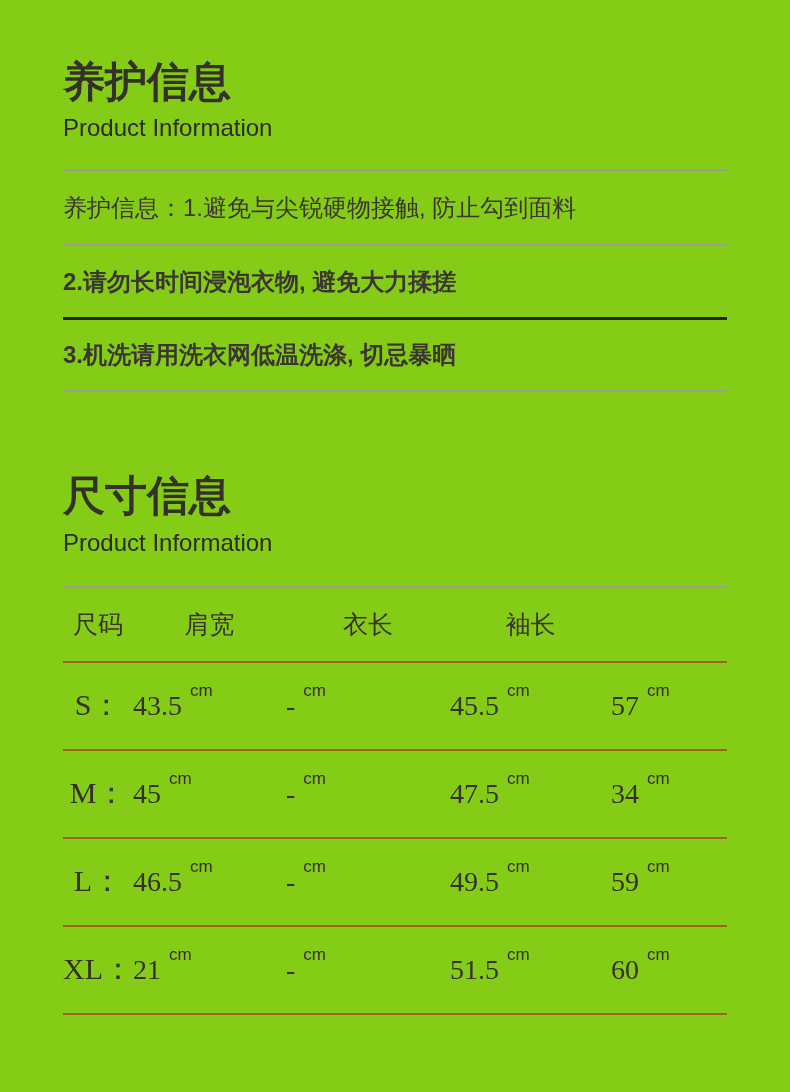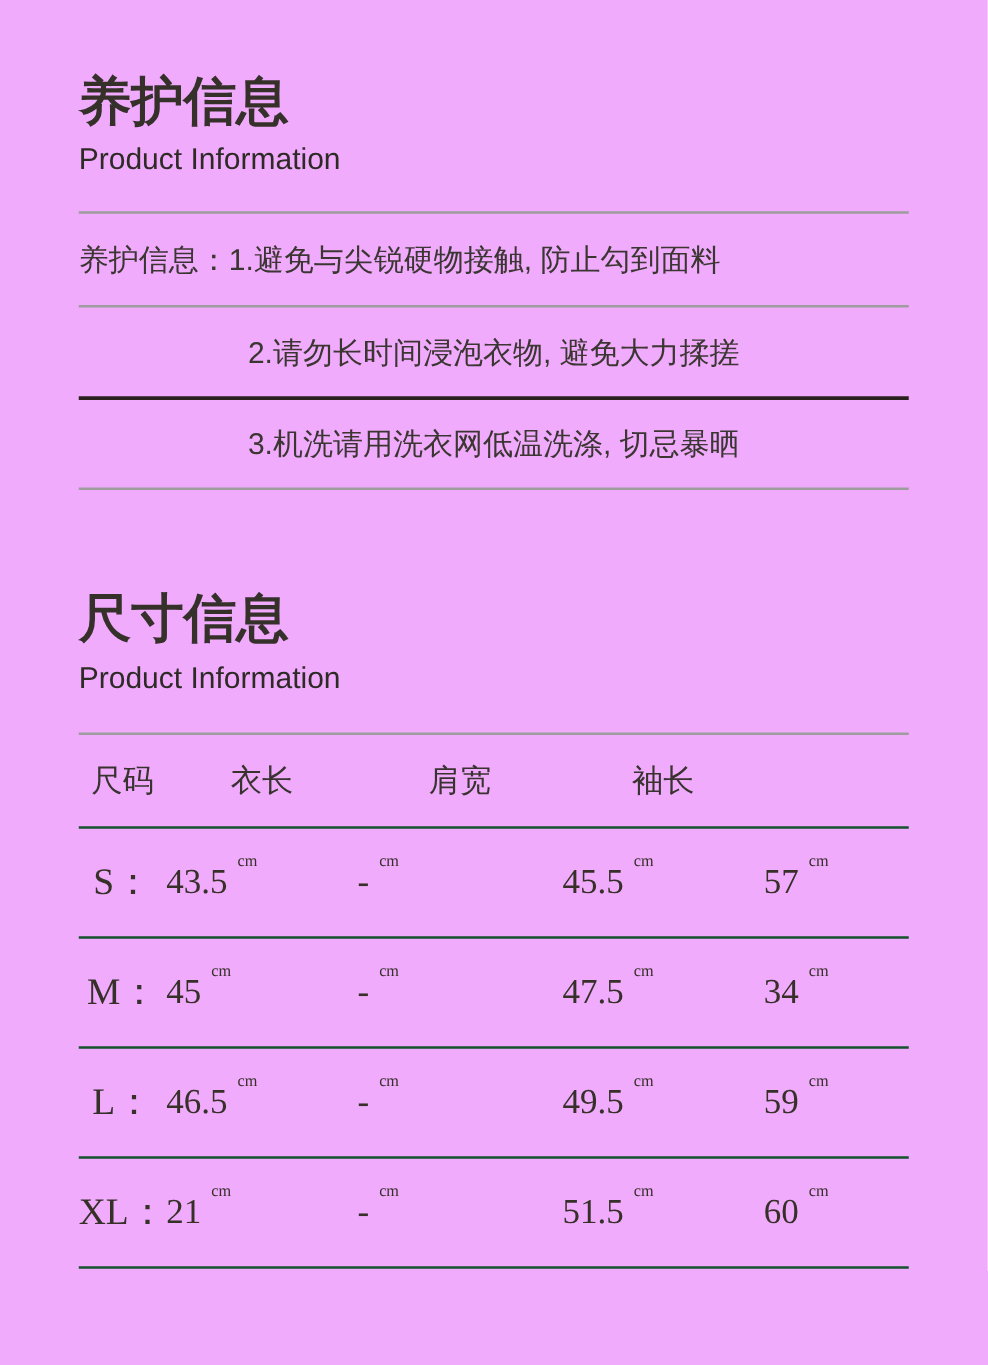--- a/index.html
+++ b/index.html
@@ -6,21 +6,21 @@
   html, body { background: #ffffff; }
   body {
     width: 790px; height: 1092px;
     font-family: "Liberation Sans", "DejaVu Sans", sans-serif;
     color: #3b3632;
     overflow: hidden;
   }
   .page {
     width: 790px; height: 1092px;
     padding: 58px 0 0 63px;
-    background: #f0abfc;
+    background: #84cc16;
     position: relative;
   }
   .content { width: 664px; }
 
   
   .sec-title {
     font-family: "Liberation Serif", "DejaVu Serif", serif;
     font-weight: 700;
     font-size: 42px;
     line-height: 1.15;
@@ -43,38 +43,38 @@
   }
   .care-row {
     display: flex;
     align-items: center;
     height: 75px;
     border-bottom: 2px solid #9d9d9d;
     font-size: 24px;
     color: #3b3632;
     white-space: nowrap;
   }
-  .care-row.centered { justify-content: center; }
+  .care-row.centered { justify-content: flex-start; font-weight: bold; }
   .care-row.thick { border-bottom: 3px solid #2a211f; height: 74px; }
   .care-row:last-child { height: 72px; }
   .care-label { color: #3b3632; }
 
   
   .size-section { margin-top: 80px; }
   .size-table {
     width: 664px;
     margin-top: 28px;
     border-top: 2px solid #9d9d9d;
   }
   .size-row {
     display: grid;
     grid-template-columns: 70px 153px 164px 161px 164px;
     align-items: center;
     height: 88px;
-    border-bottom: 2px solid #14532d;
+    border-bottom: 2px solid #a16207;
   }
   .size-row.header-row { height: 75px; }
   .hcell {
     text-align: center;
     font-size: 25px;
     color: #38332f;
     white-space: nowrap;
   }
   .size-label {
     font-family: "Liberation Serif", "DejaVu Serif", serif;
@@ -86,22 +86,22 @@
   .cell {
     position: relative;
     text-align: left;
     font-family: "Liberation Serif", "DejaVu Serif", serif;
     font-size: 28px;
     color: #363029;
     white-space: nowrap;
   }
   .unit {
     position: absolute;
-    font-family: Liberation Serif, serif;
-    font-size: 13px;
+    font-family: Liberation Sans, sans-serif;
+    font-size: 17px;
     vertical-align: baseline;
     margin-left: 8px;
     transform: translateY(-9px);
     color: #363029;
   }
 </style>
 </head>
 <body>
 
 <div class="page">
@@ -124,22 +124,22 @@
     </div>
   </section>
 
   <section class="content size-section">
     <h1 class="sec-title">尺寸信息</h1>
     <div class="sec-subtitle">Product Information</div>
 
     <div class="size-table">
       <div class="size-row header-row">
         <div class="hcell">尺码</div>
+        <div class="hcell">肩宽</div>
         <div class="hcell">衣长</div>
-        <div class="hcell">肩宽</div>
         <div class="hcell">袖长</div>
       </div>
 
       <div class="size-row">
         <div class="size-label">S：</div>
         <div class="cell"><span class="num">43.5</span><sup class="unit">cm</sup></div>
         <div class="cell"><span class="num">-</span><sup class="unit">cm</sup></div>
         <div class="cell"><span class="num">45.5</span><sup class="unit">cm</sup></div>
         <div class="cell"><span class="num">57</span><sup class="unit">cm</sup></div>
       </div>

